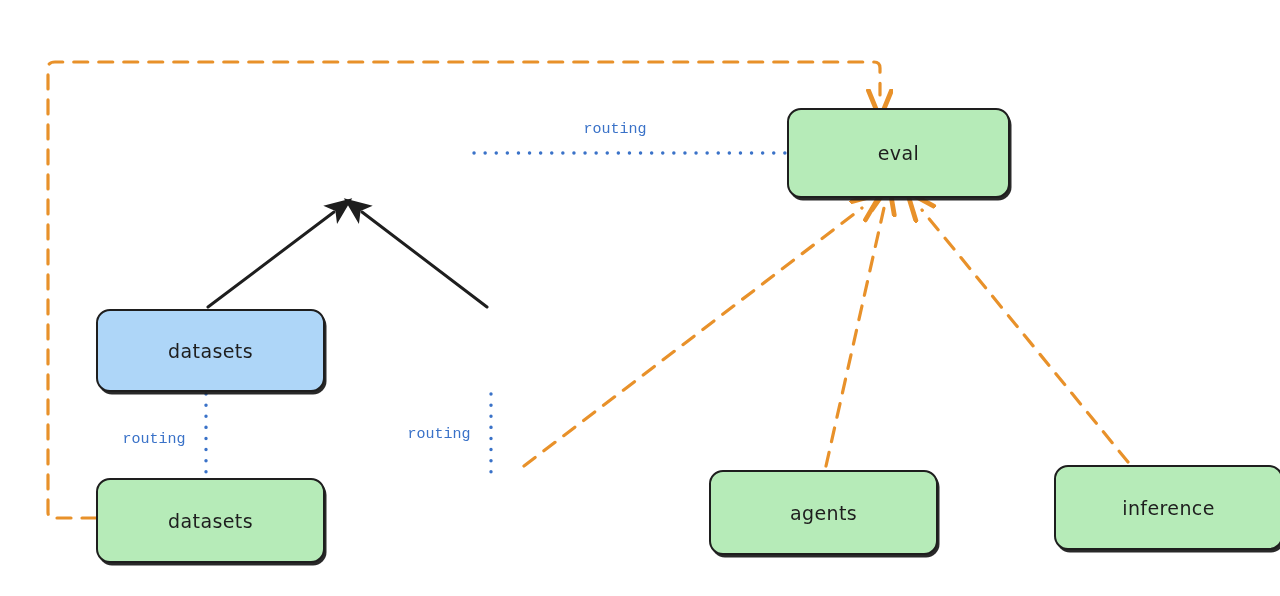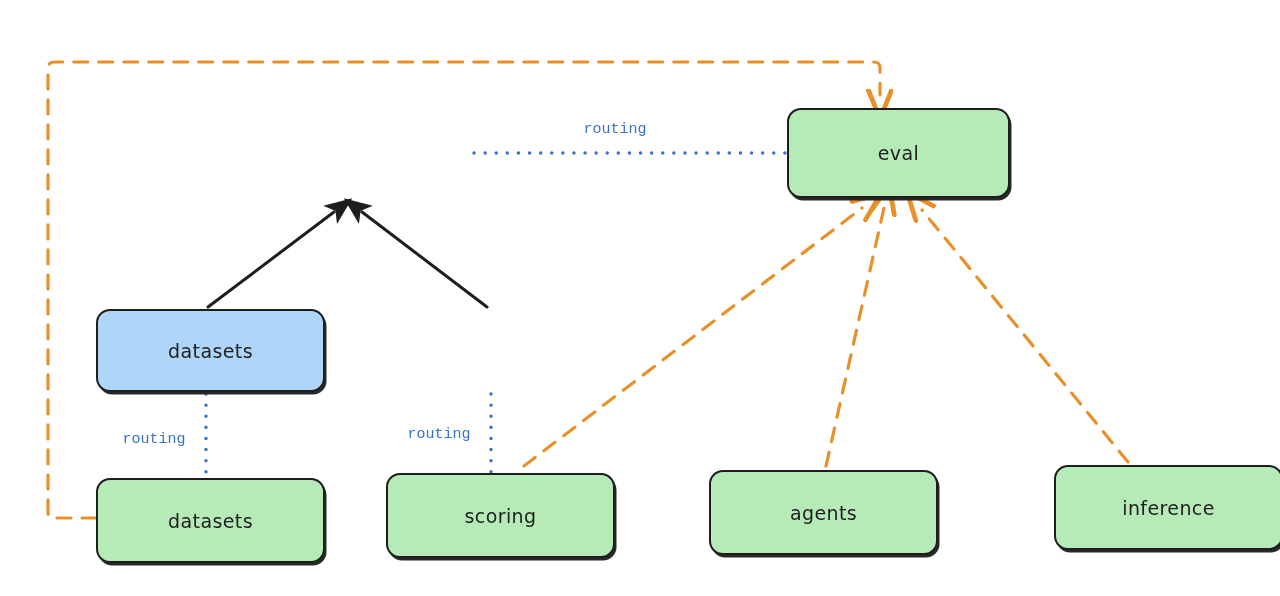--- a/index.html
+++ b/index.html
@@ -88,23 +88,20 @@
 
   <div class="node" style="left: 787px; top: 108px; width: 223px; height: 90px; background: rgb(182, 235, 184); border-color: rgb(30, 30, 30);">
     <span class="node-label">eval</span>
   </div>
   <div class="node" style="left: 96px; top: 309px; width: 229px; height: 83px; background: rgb(174, 214, 248); border-color: rgb(30, 30, 30);">
     <span class="node-label">datasets</span>
   </div>
   <div class="node" style="left: 96px; top: 478px; width: 229px; height: 85px; background: rgb(182, 235, 184); border-color: rgb(30, 30, 30);">
     <span class="node-label">datasets</span>
   </div>
-  <div class="node" style="left: 386px; top: 473px; width: 229px; height: 85px; background: rgb(182, 235, 184); border-color: rgb(30, 30, 30);">
-    <span class="node-label">scoring</span>
-  </div>
   <div class="node" style="left: 709px; top: 470px; width: 229px; height: 85px; background: rgb(182, 235, 184); border-color: rgb(30, 30, 30); text-align: right;">
     <span class="node-label">agents</span>
   </div>
   <div class="node" style="left: 1023px; top: 465px; width: 229px; height: 85px; background: rgb(182, 235, 184); border-color: rgb(30, 30, 30); margin-left: 31px;">
     <span class="node-label">inference</span>
   </div>
 
   <span class="edge-label" style="left: 615px; top: 129px; color: rgb(58, 114, 200);">routing</span>
   <span class="edge-label" style="left: 154px; top: 439px; color: rgb(58, 114, 200);">routing</span>
   <span class="edge-label" style="left: 439px; top: 434px; color: rgb(58, 114, 200);">routing</span>

